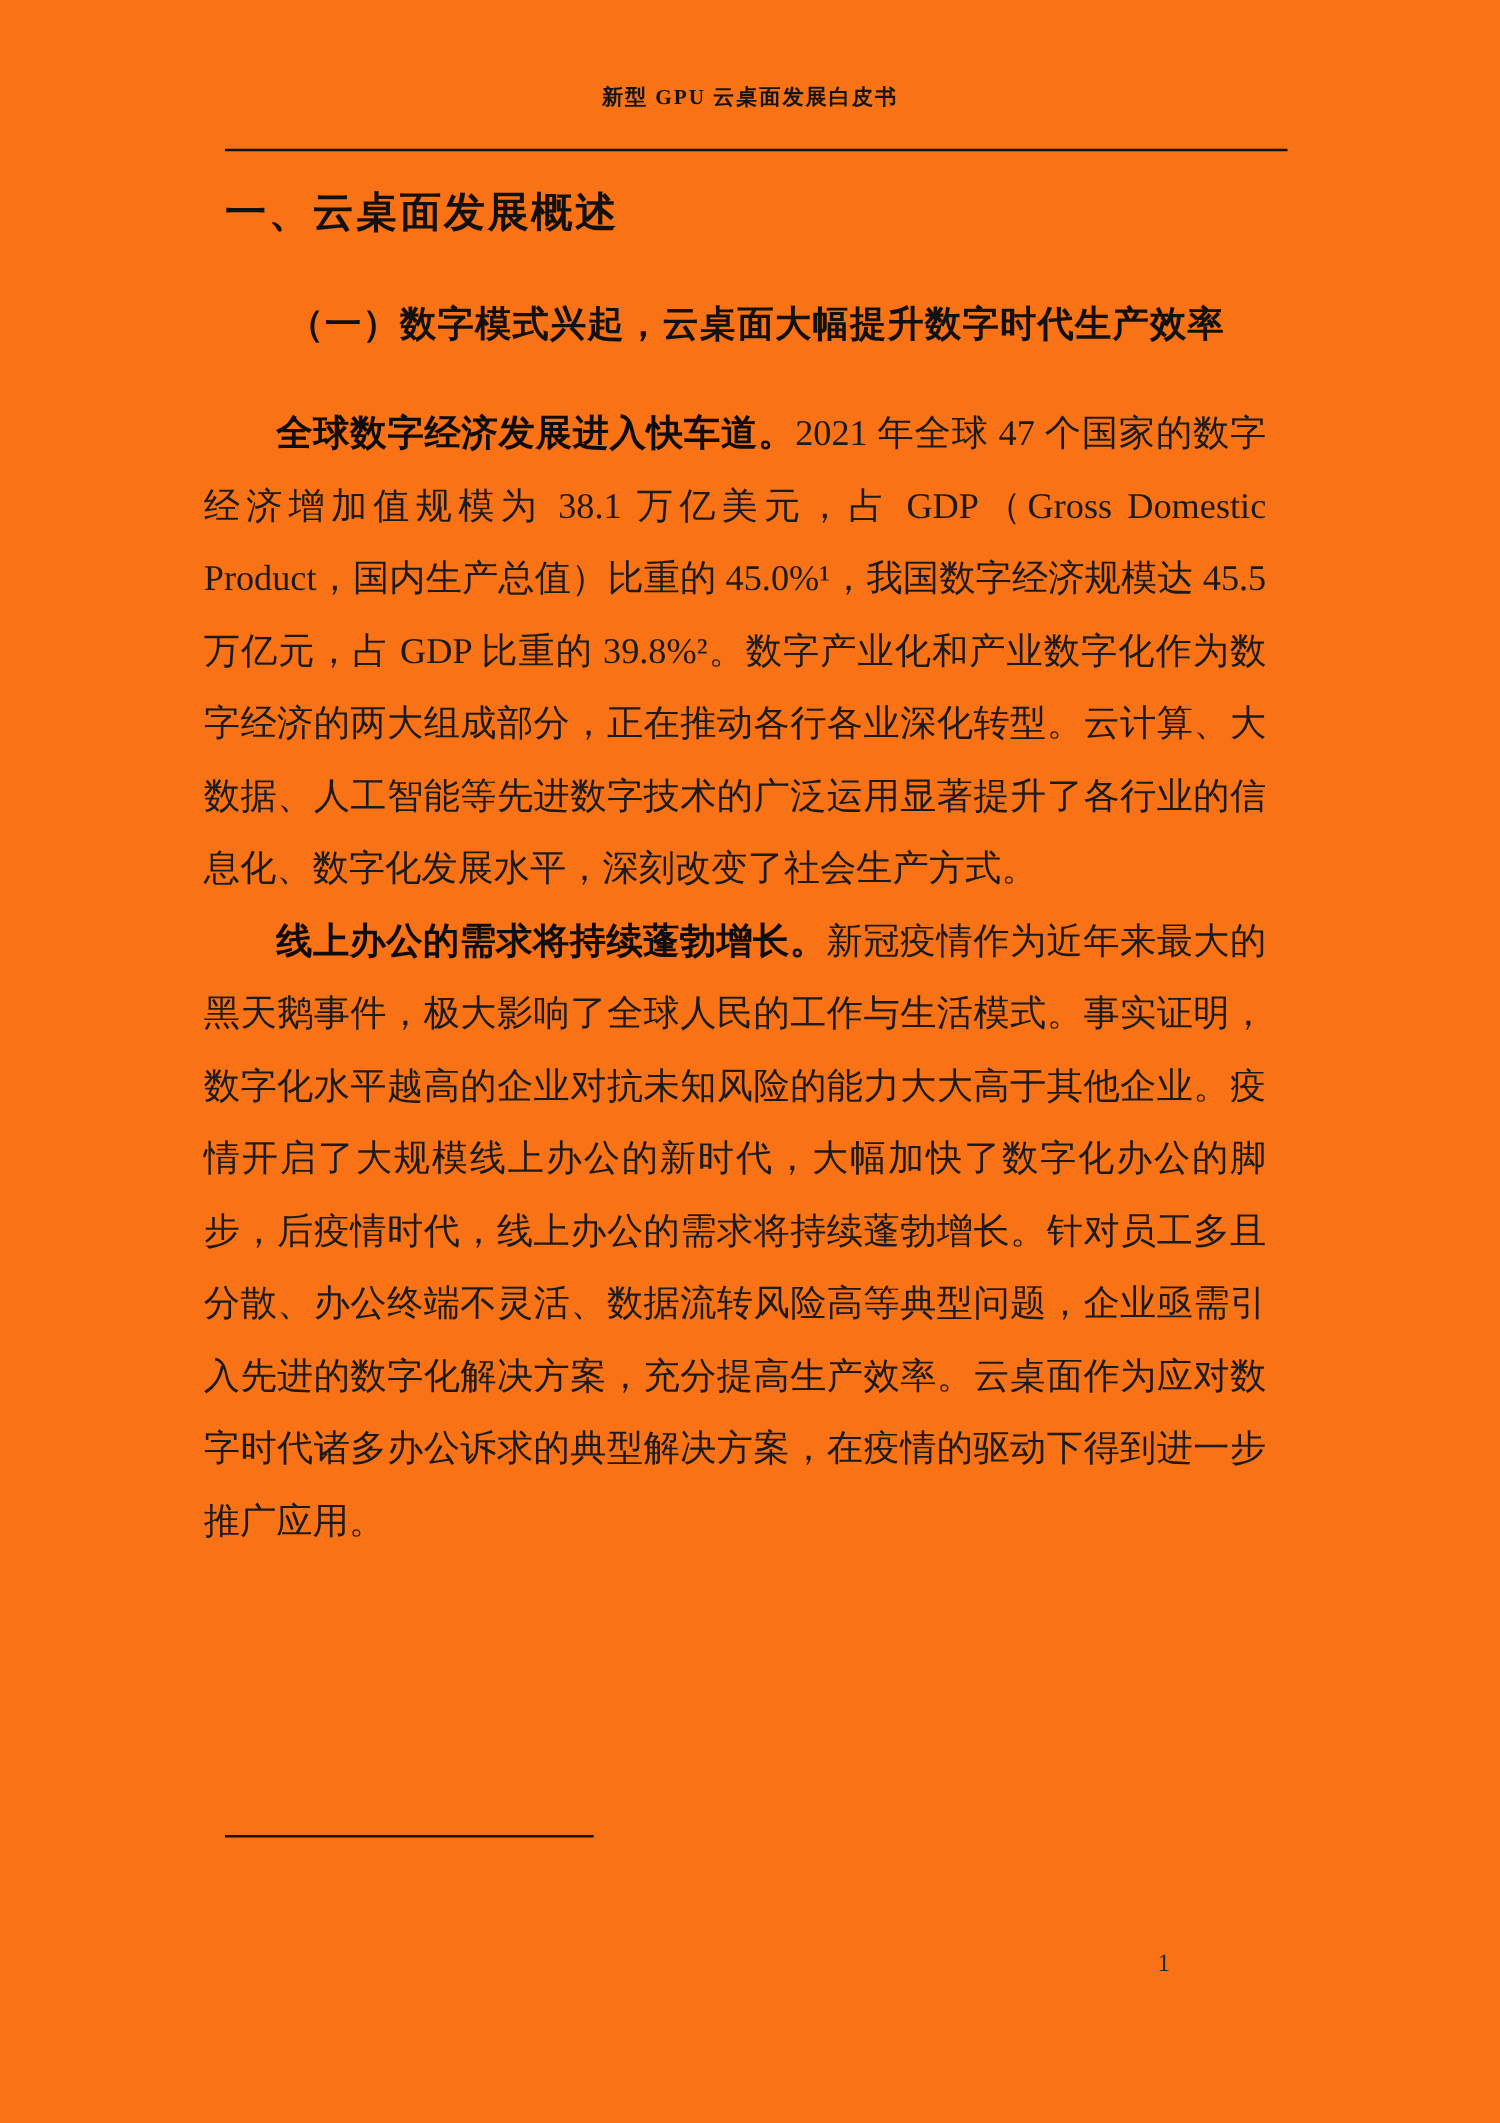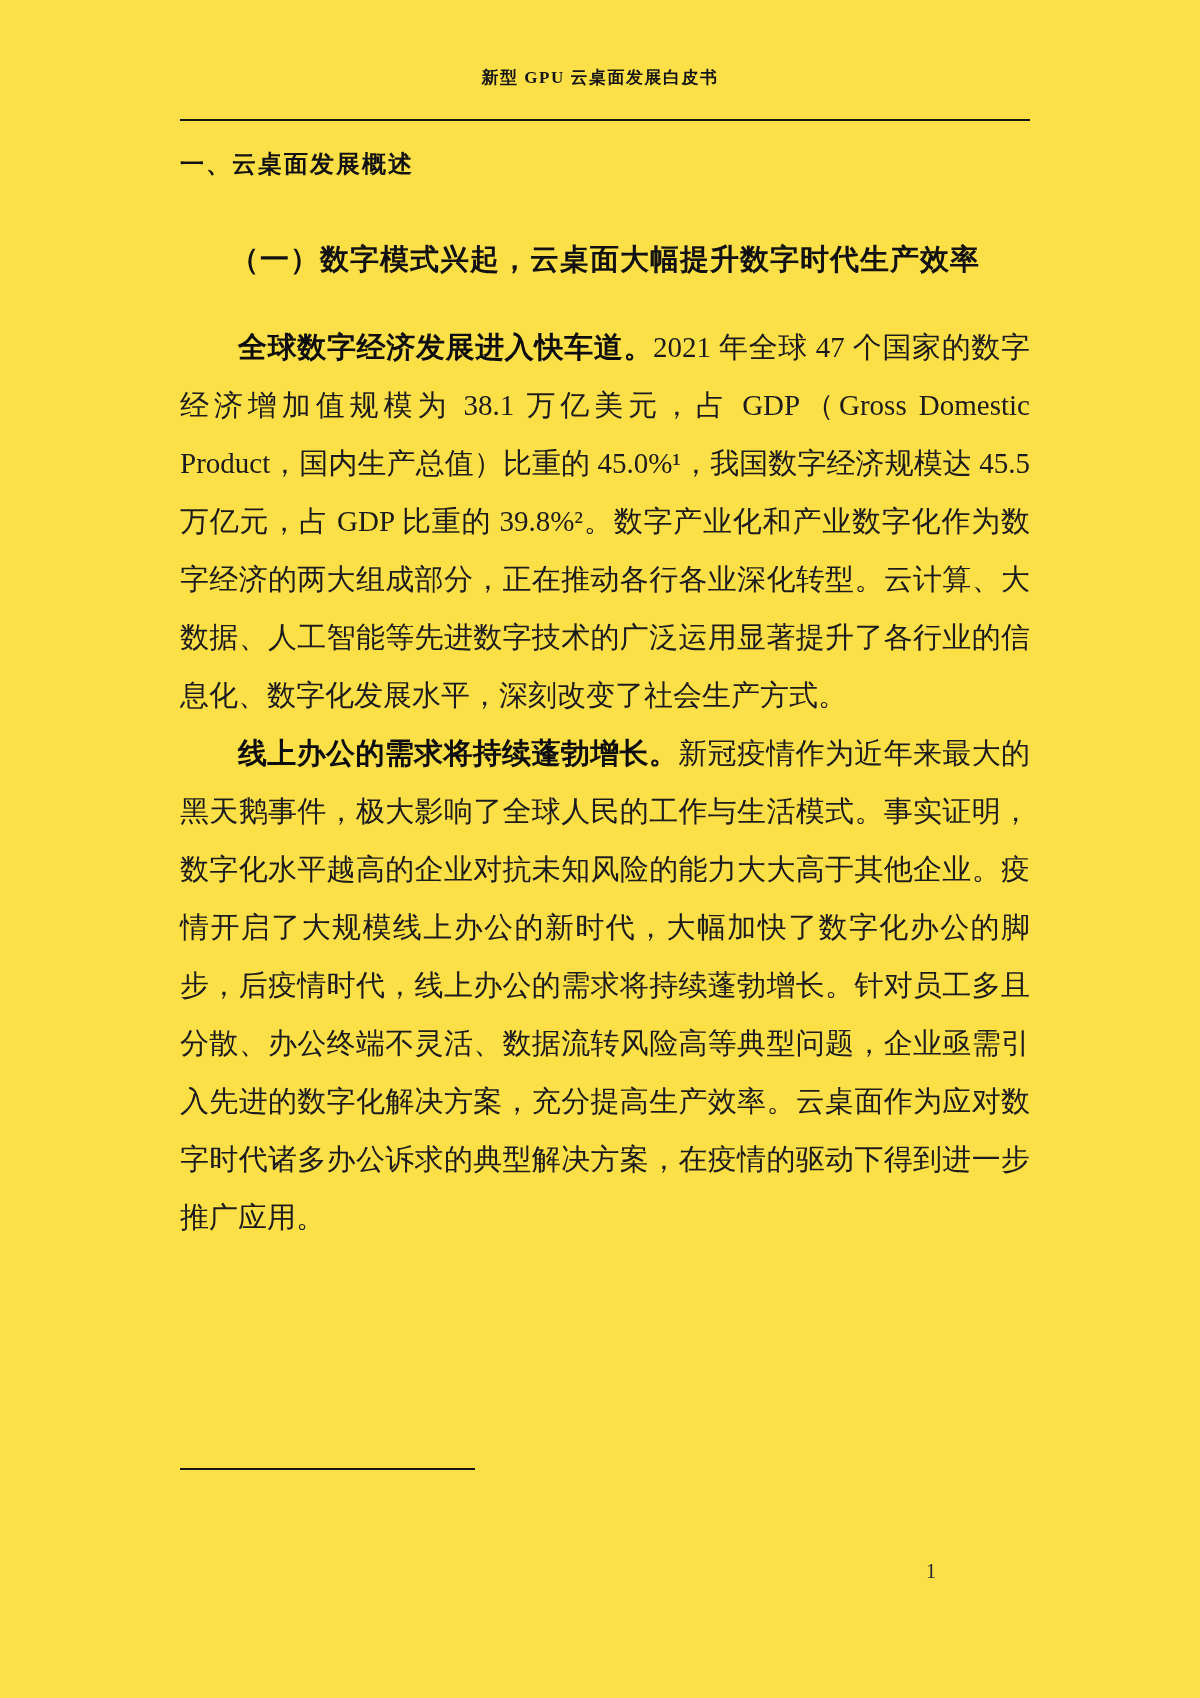--- a/index.html
+++ b/index.html
@@ -1,21 +1,21 @@
 <!DOCTYPE html>
 <html lang="zh"><head>
 <meta charset="utf-8">
 <style>
   html, body { margin: 0; padding: 0; background: #e8e8e8; }
   .page {
     position: relative;
     width: 1200px;
     height: 1698px;
     margin: 0 auto;
-    background: #fde047;
+    background: #f97316;
     color: #1b1b1b;
     font-family: "Liberation Serif", "DejaVu Serif", serif;
     overflow: hidden;
   }
 
   .header-title {
     position: absolute;
     top: 66px;
     left: 0;
     width: 100%;
@@ -32,21 +32,21 @@
     left: 180px;
     width: 850px;
     height: 2px;
     background: #141414;
   }
 
   .section-heading {
     position: absolute;
     top: 148px;
     left: 180px;
-    font-size: 24px;
+    font-size: 33px;
     font-weight: 800;
     letter-spacing: 2px;
     font-family: Liberation Mono, monospace;
     color: #111111;
   }
 
   .subsection-heading {
     position: absolute;
     top: 240px;
     left: 180px;
@@ -55,21 +55,21 @@
     font-size: 29px;
     font-weight: 800;
     letter-spacing: 1px;
     font-family: "Liberation Sans", "DejaVu Sans", sans-serif;
     color: #111111;
   }
 
   .body-text {
     position: absolute;
     top: 318px;
-    left: 180px;
+    left: 163px;
     width: 850px;
     font-size: 29px;
     line-height: 58px;
     text-align: justify;
     text-justify: inter-ideograph;
     color: #1b1b1b;
   }
   .body-text p { margin: 0; text-indent: 2em; }
   .paragraph-lead {
     font-weight: 700;

